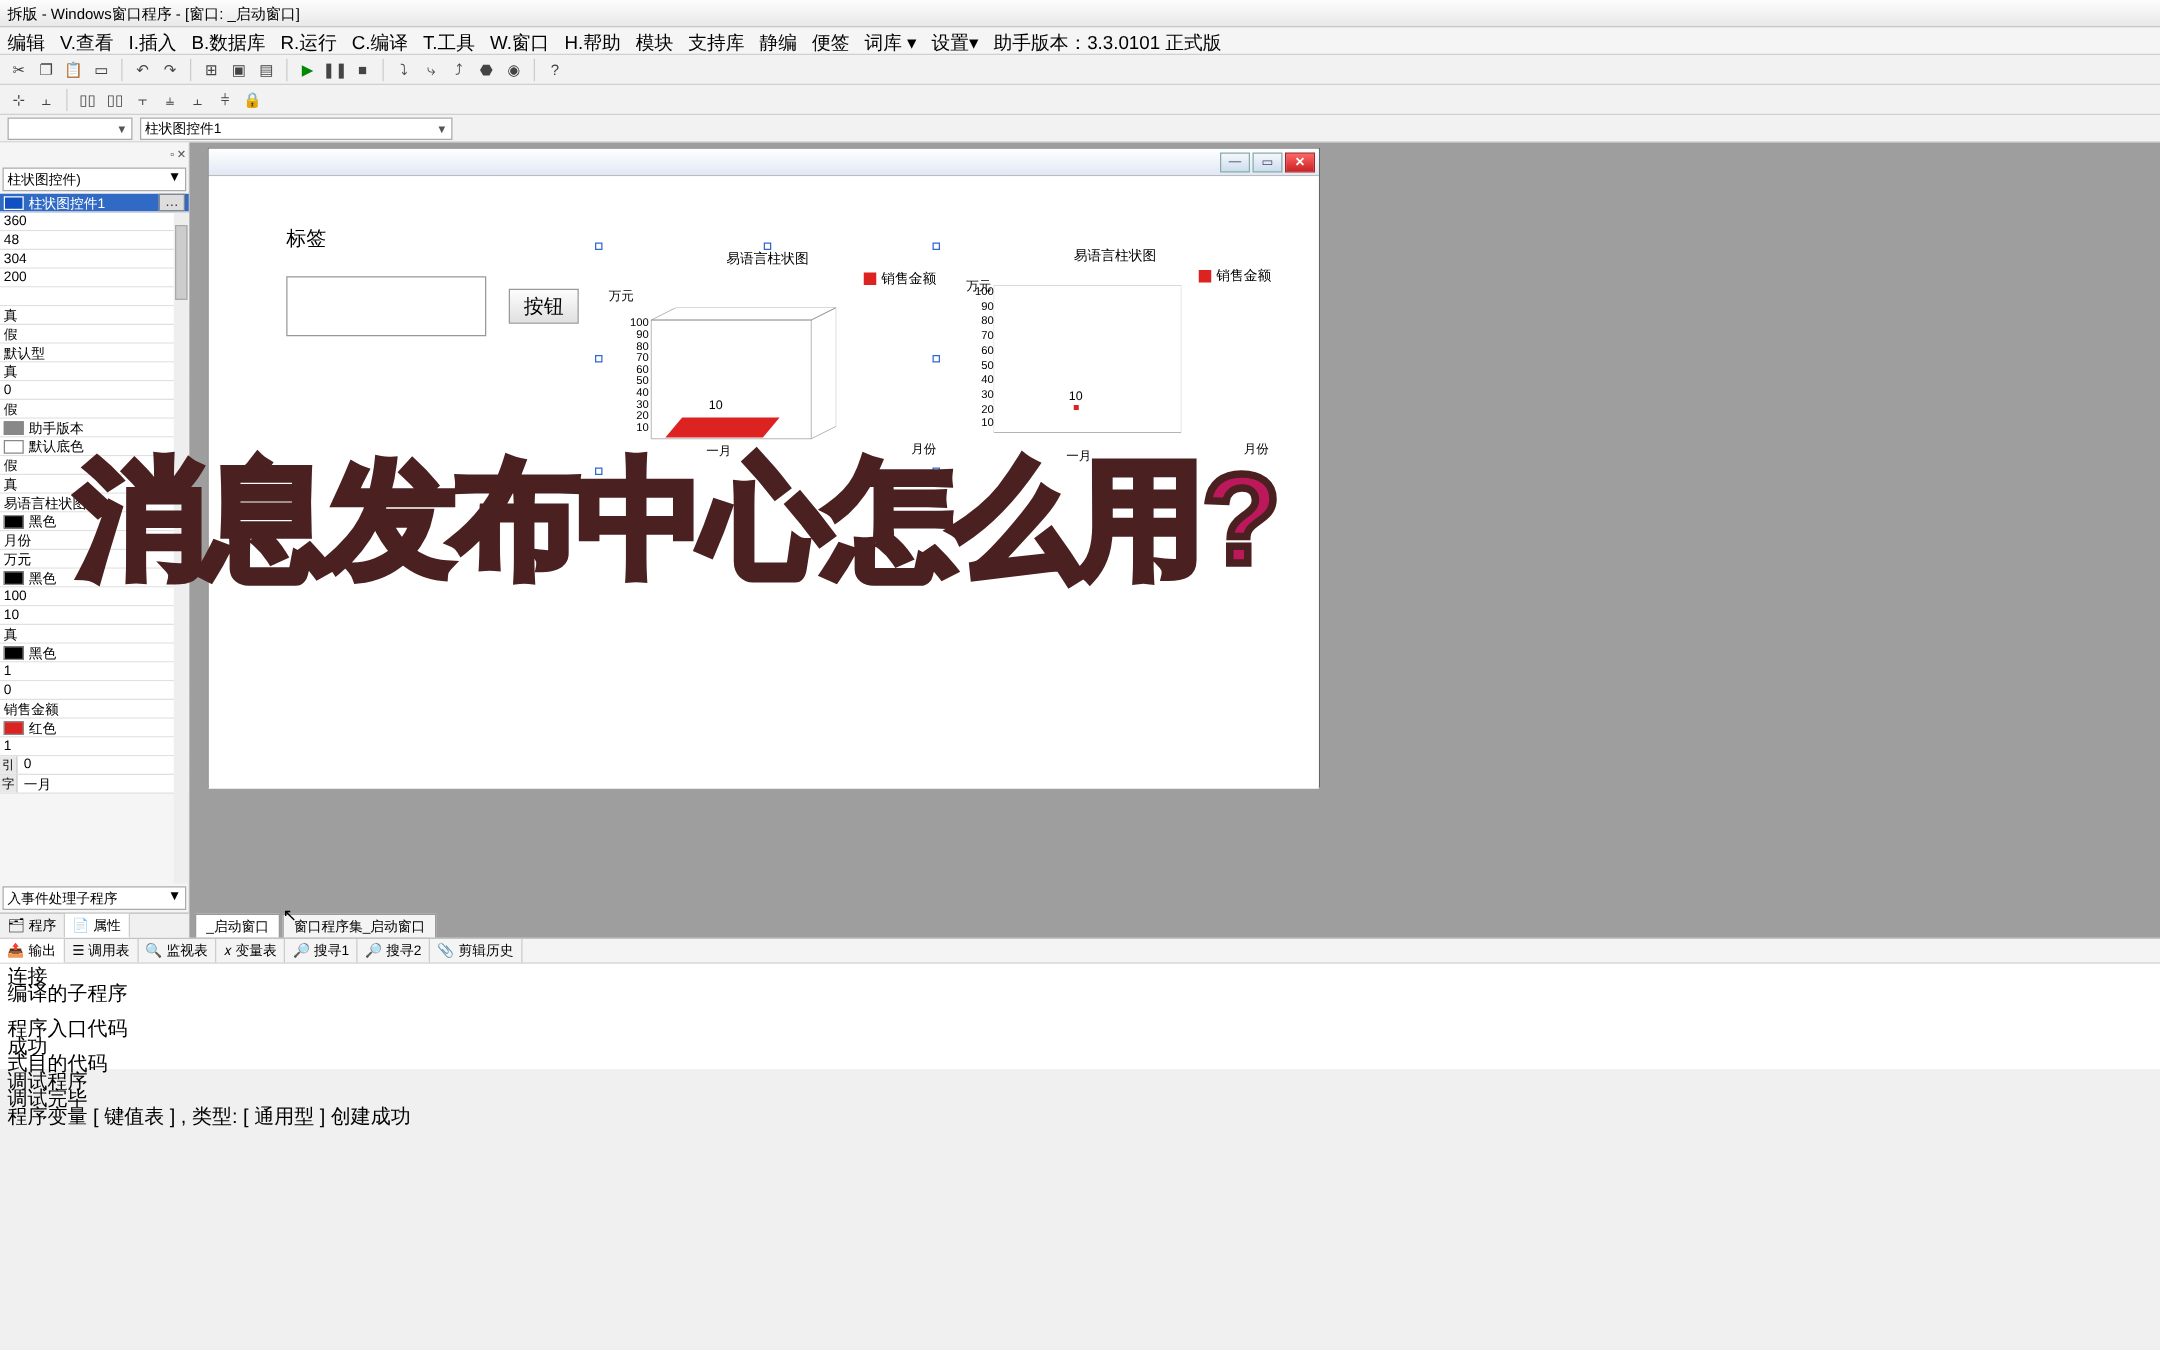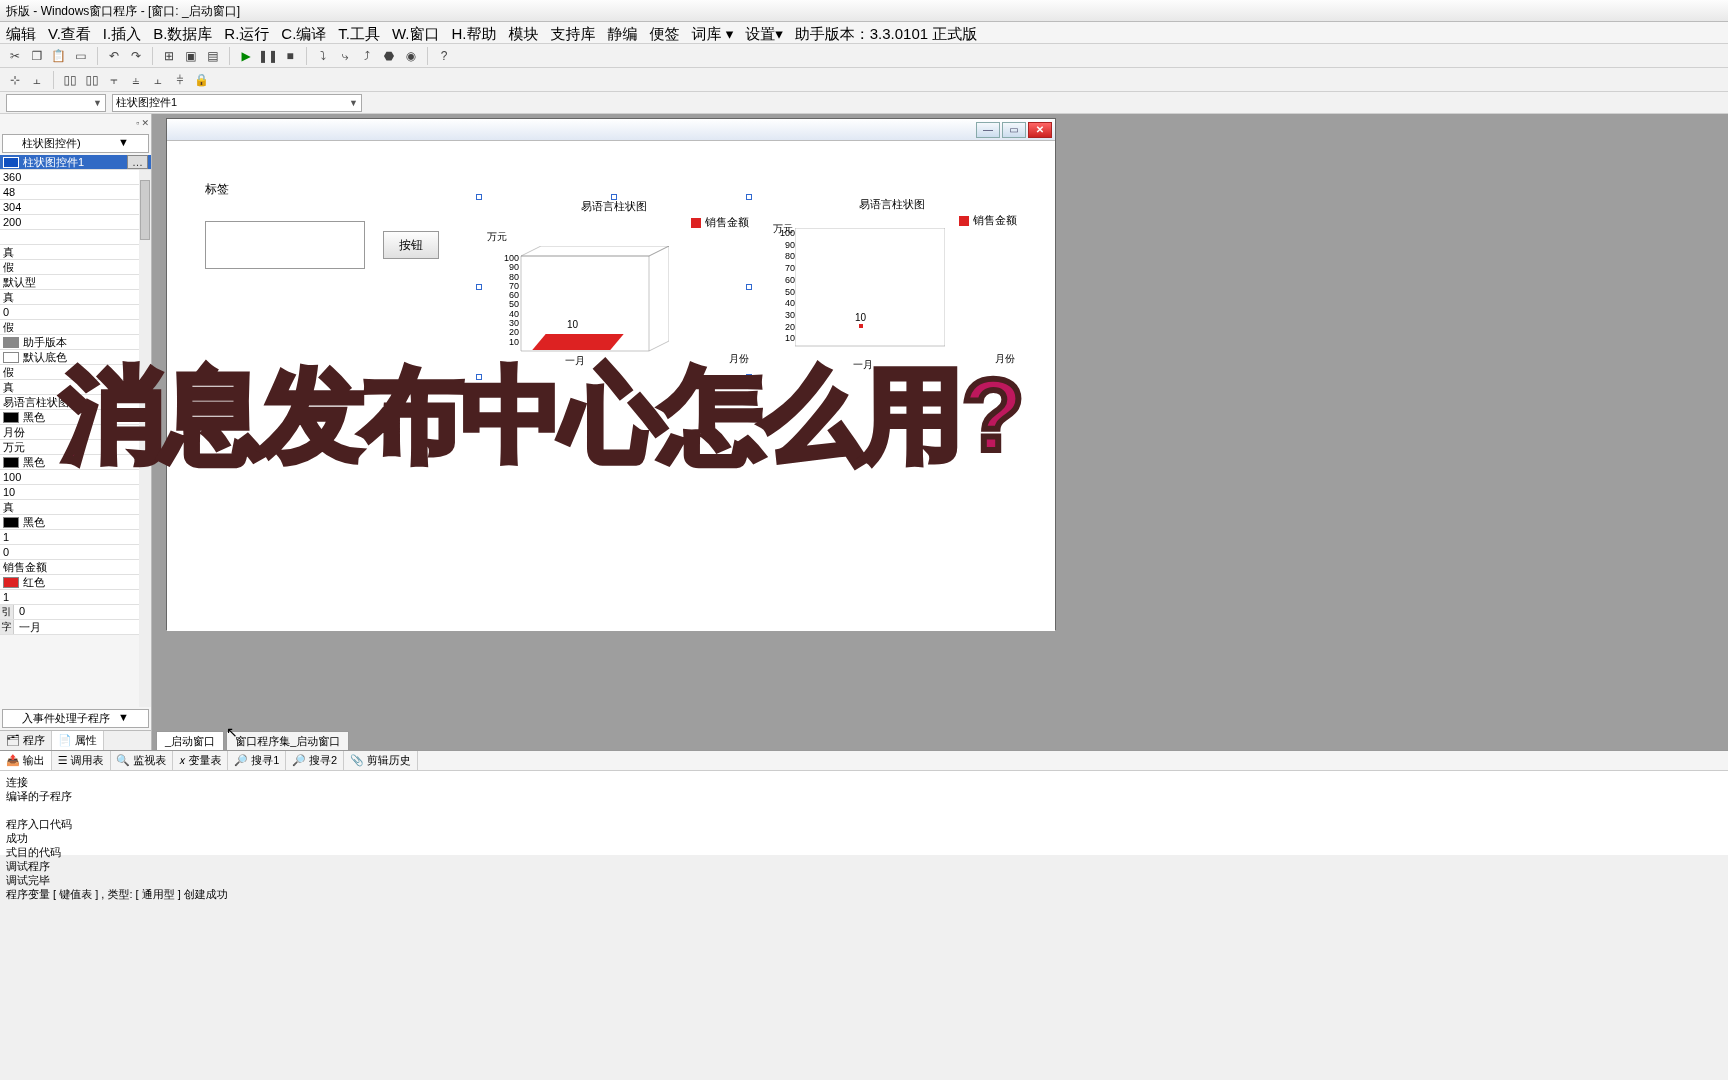--- a/index.html
+++ b/index.html
@@ -10,54 +10,54 @@
 .toolbar { background:#f2f2f2; height:24px; border-bottom:1px solid #d0d0d0; padding:2px 6px; display:flex; gap:4px; align-items:center; }
 .toolbar .tb-icon { width:18px; height:18px; display:inline-flex; align-items:center; justify-content:center; border:1px solid transparent; font-size:12px; color:#444; }
 .toolbar .sep { width:1px; height:18px; background:#ccc; margin:0 3px; }
 .combo-row { background:#f2f2f2; height:22px; border-bottom:1px solid #d0d0d0; padding:2px 6px; display:flex; gap:6px; align-items:center; }
 .combo { border:1px solid #aaa; background:#fff; height:18px; font-size:11px; padding:0 3px; display:flex; align-items:center; justify-content:space-between; }
 .combo .arrow { color:#555; font-size:9px; }
 .main { display:flex; height:636px; }
 .sidebar { width:152px; background:#f5f5f5; border-right:1px solid #bbb; display:flex; flex-direction:column; }
 .sidebar-hdr { height:18px; display:flex; justify-content:flex-end; align-items:center; padding:0 2px; gap:2px; }
 .sidebar-hdr span { font-size:9px; color:#555; }
-.prop-combo { border:1px solid #aaa; background:#fff; margin:2px; padding:1px 19px; display:flex; justify-content:space-between; font-size:11px; }
+.prop-combo { border:1px solid #aaa; background:#fff; margin:2px; padding:1px 3px; display:flex; justify-content:space-between; font-size:11px; }
 .prop-row { height:15px; border-bottom:1px solid #e0e0e0; display:flex; align-items:center; padding:0 3px; font-size:11px; background:#fff; }
 .prop-row.sel { background:#316ac5; color:#fff; }
 .prop-row .swatch { width:16px; height:11px; border:1px solid #888; margin-right:4px; }
 .prop-lbl { width:14px; background:#e8e8e8; font-size:10px; display:inline-flex; align-items:center; justify-content:center; border-right:1px solid #ccc; height:100%; margin-right:2px; }
 .prop-bottom-row { display:flex; height:15px; border-bottom:1px solid #e0e0e0; background:#fff; font-size:11px; }
 .sidebar-footer { display:flex; border-top:1px solid #bbb; background:#f0f0f0; height:20px; }
 .sf-tab { padding:2px 6px; border-right:1px solid #ccc; font-size:11px; display:flex; align-items:center; gap:3px; }
 .sf-tab.active { background:#fff; }
 .canvas-area { flex:1; background:#9e9e9e; position:relative; overflow:hidden; }
 .form-window { position:absolute; left:14px; top:4px; width:890px; height:512px; background:#fff; border:1px solid #666; }
 .form-titlebar { height:22px; background:linear-gradient(#fff,#e0e8f4); border-bottom:1px solid #bbb; display:flex; justify-content:flex-end; align-items:center; padding:0 3px; gap:2px; }
 .win-btn { width:24px; height:16px; border:1px solid #8aa; background:linear-gradient(#f4f8fc,#cde); font-size:10px; display:flex; align-items:center; justify-content:center; color:#446; }
 .win-btn.close { background:linear-gradient(#f66,#c22); border-color:#a22; color:#fff; font-weight:bold;}
 .form-body { position:relative; height:490px; background:#fff; background-image:radial-gradient(#888 0.5px,transparent 0.5px); background-size:8px 8px; }
-.ctrl { position:absolute; font-size:12px; }
+.ctrl { position:absolute; font-size:16px;margin-left:24px; }
 .lbl-ctrl { left:38px; top:40px; }
 .textbox { left:38px; top:80px; width:160px; height:48px; border:1px solid #999; background:#fff; }
 .btn-ctrl { left:216px; top:90px; width:56px; height:28px; border:1px solid #999; background:linear-gradient(#fdfdfd,#e0e0e0); display:flex; align-items:center; justify-content:center; }
 .chart { position:absolute; border:none; }
 .chart-title { text-align:center; font-size:11px; padding:2px; }
 .chart-body { position:relative; height:160px; }
 .selhandle { position:absolute; width:6px; height:6px; background:#fff; border:1px solid #3068d0; }
 .legend { position:absolute; display:flex; align-items:center; gap:4px; font-size:11px; }
 .legend .sw { width:10px; height:10px; background:#d22; }
 .axis-lbl { position:absolute; font-size:10px; }
 .canvas-tabs { position:absolute; bottom:0; left:0; height:20px; display:flex; background:transparent; padding-left:4px;}
 .ctab { background:#f4f4f4; border:1px solid #999; border-bottom:none; padding:2px 8px; font-size:11px; margin-right:2px; position:relative; top:1px;}
 .ctab.active { background:#fff; font-weight:normal;}
 .bottom-panel { background:#fff; border-top:1px solid #999; }
 .bp-tabs { display:flex; border-bottom:1px solid #ccc; background:#f4f4f4; height:20px; }
 .bp-tab { padding:2px 6px; border-right:1px solid #ccc; font-size:11px; display:flex; align-items:center; gap:3px; }
 .bp-tab.active { background:#fff; }
-.bp-body { padding:4px 6px; font-size:11px; line-height:14px; background:#fff; height:84px; }
+.bp-body { padding:4px 6px; font-size:16px; line-height:14px; background:#fff; height:84px; }
 .overlay-text { position:absolute; left:62px; top:348px; font-size:102px; font-weight:900; color:#be185d; -webkit-text-stroke:6px #4a2020; letter-spacing:-2px; white-space:nowrap; z-index:1000; font-family:"Microsoft YaHei",sans-serif;}
 .barshape { position:absolute; background:#d22; transform:skewX(-40deg); }
 .vscroller { position:absolute; right:0; top:0; width:12px; height:100%; background:#eee;}
 .vscroller .thumb { position:absolute; left:1px; right:1px; top:10px; height:60px; background:#ccc; border:1px solid #aaa;}
 .cursor { position:absolute; left:226px; top:724px; font-size:14px; color:#000; z-index:500;}
 </style>
 </head>
 <body>
 
 <div class="titlebar"><span>拆版 - Windows窗口程序 - [窗口: _启动窗口]</span></div>

